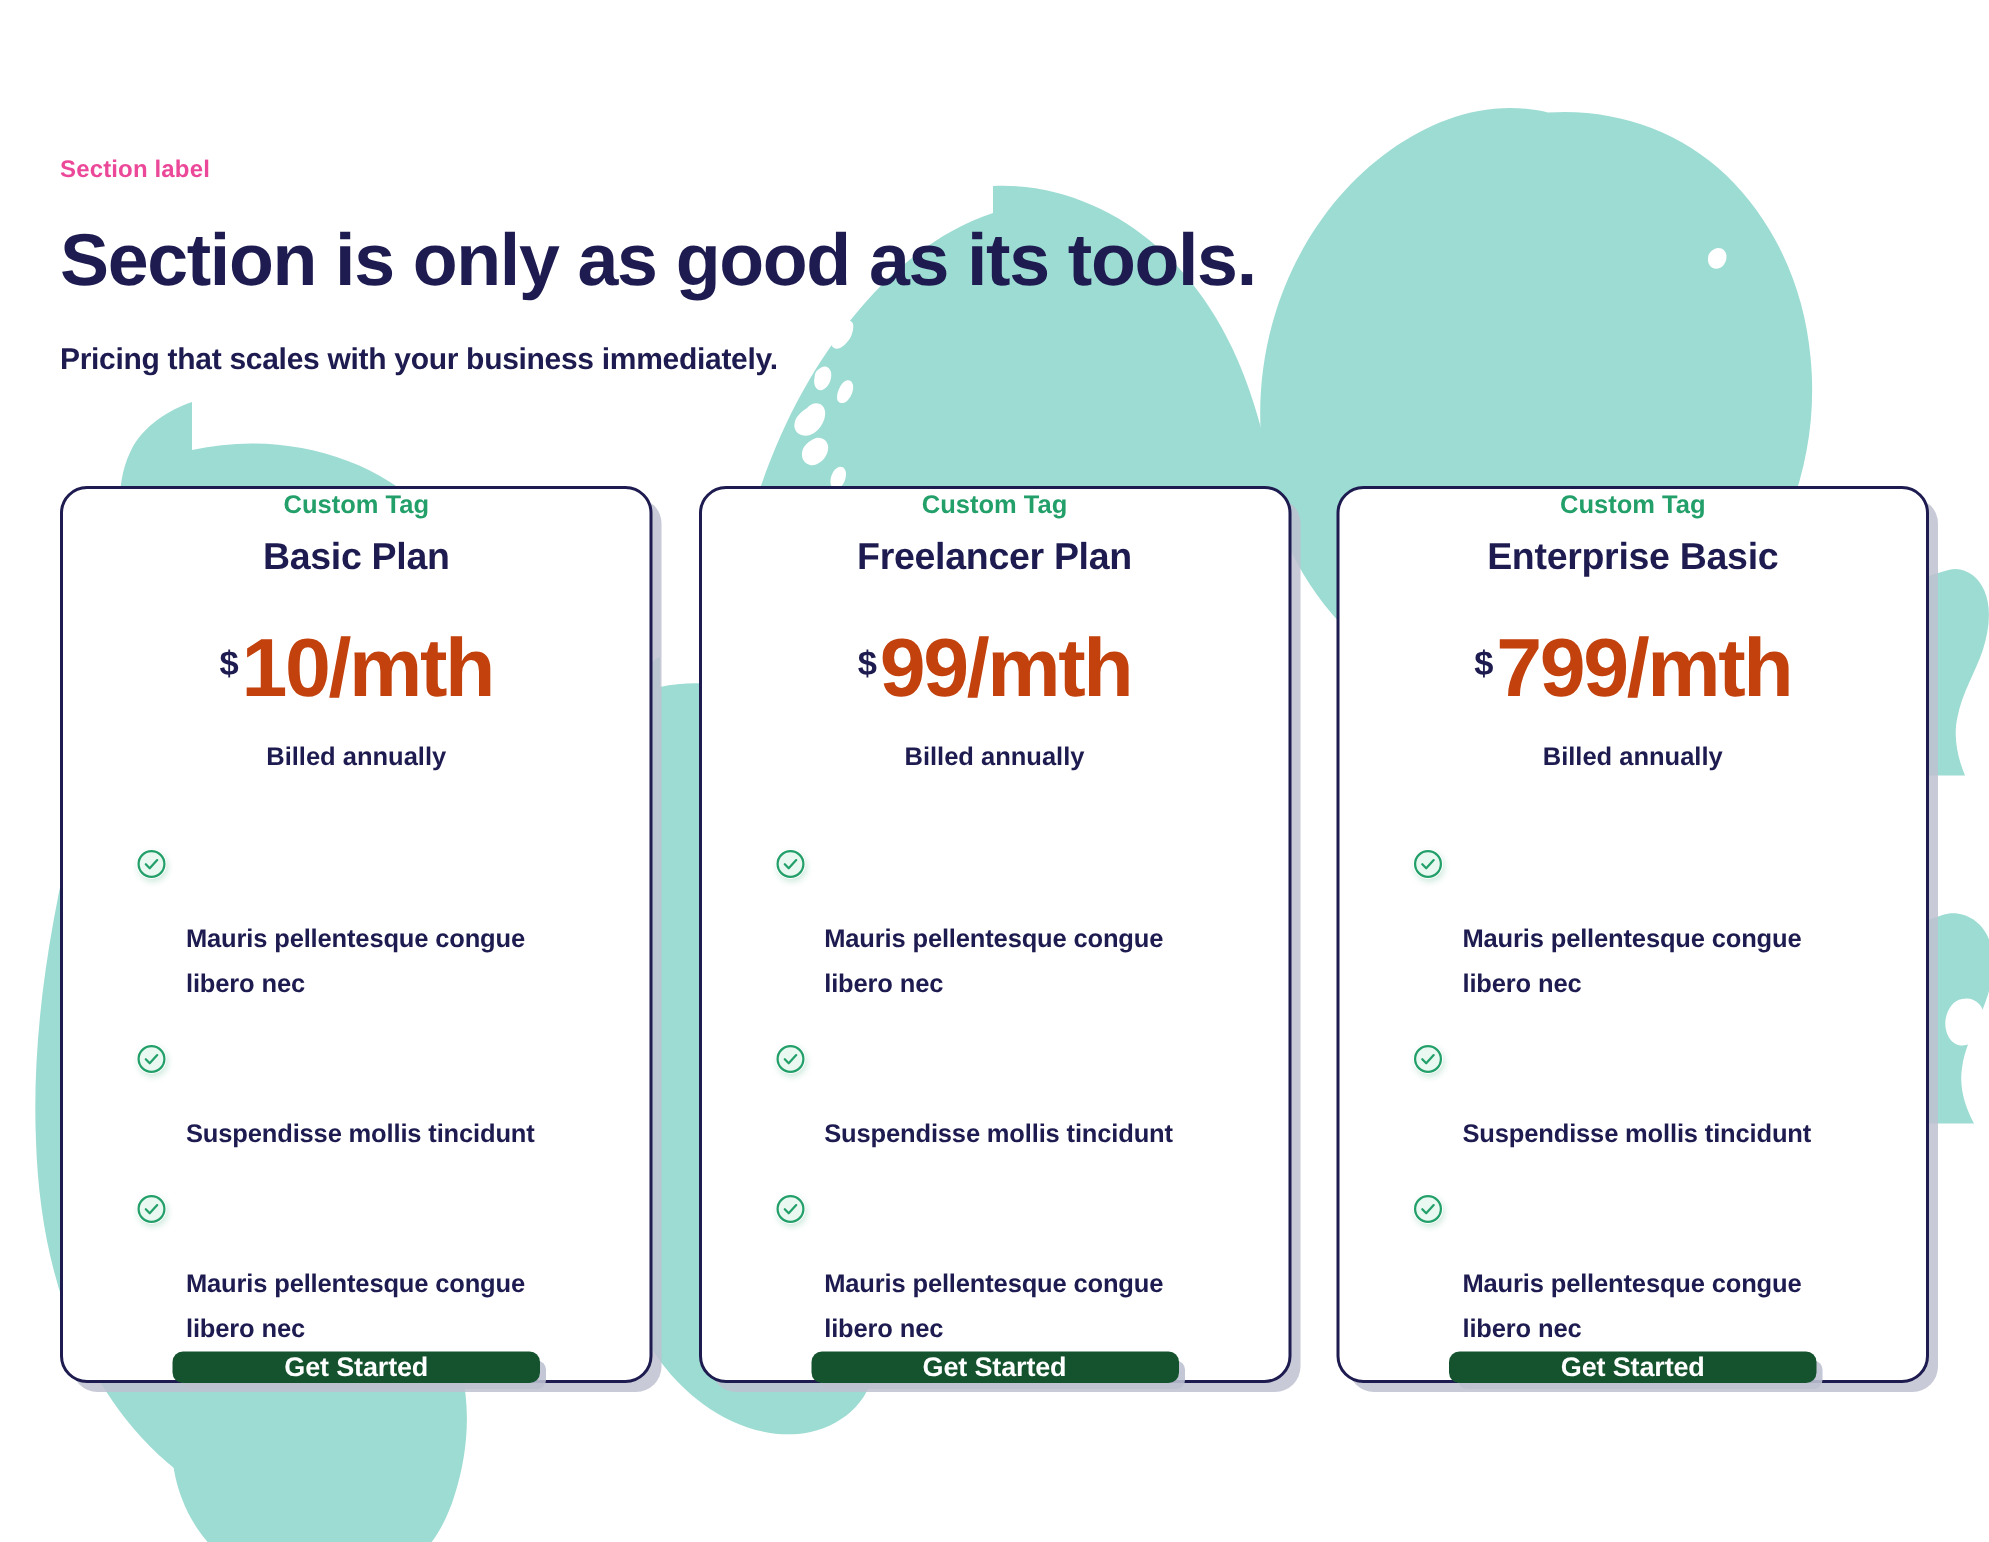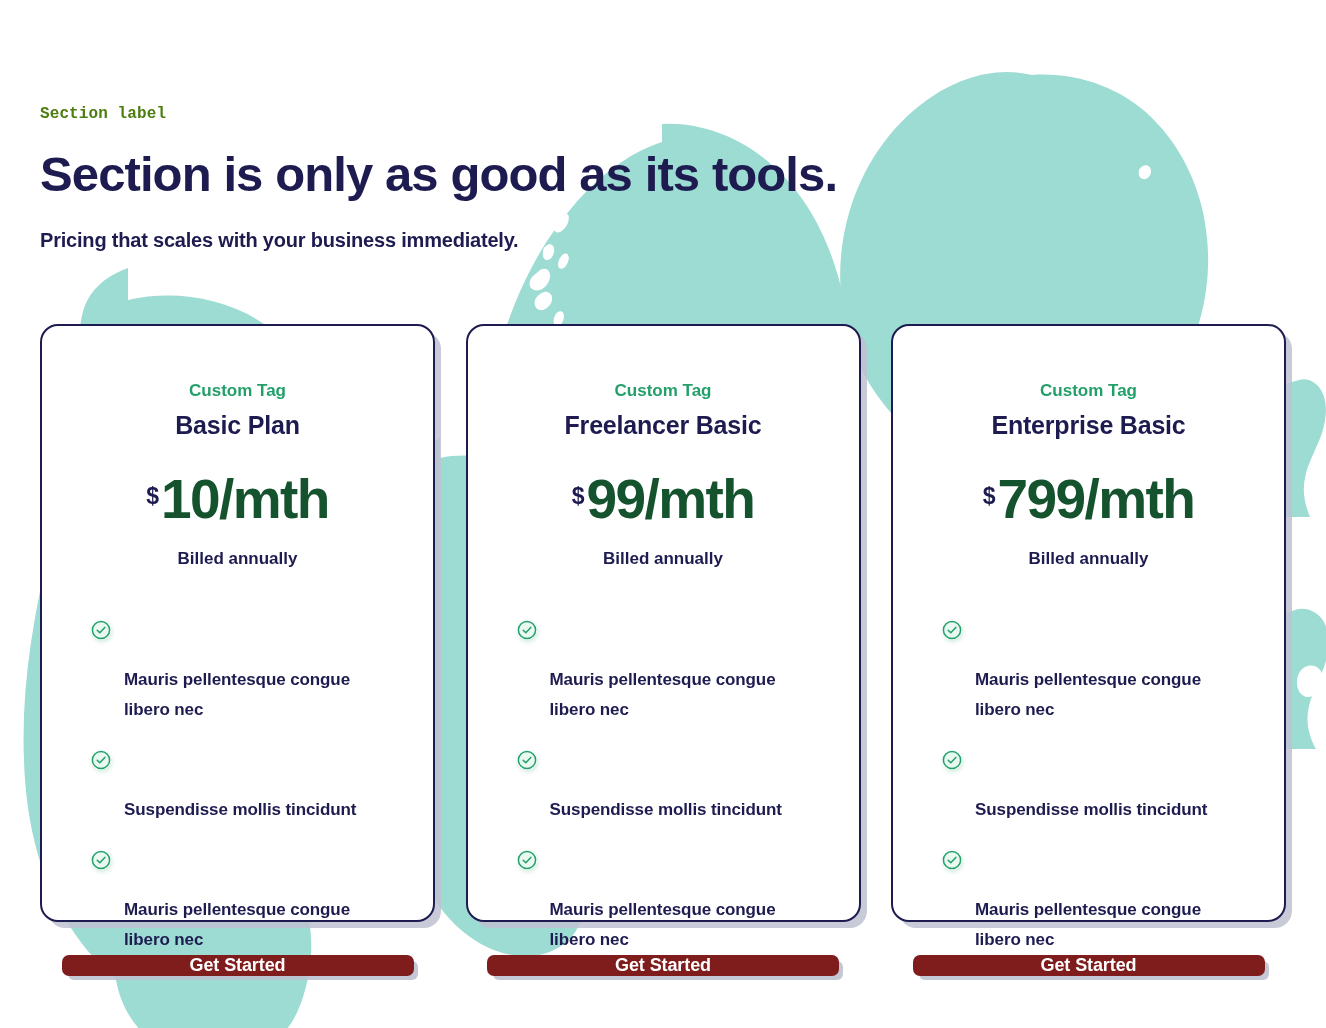--- a/index.html
+++ b/index.html
@@ -30,26 +30,25 @@
   .blob-layer svg { display: block; }
 
   
   .header {
     position: absolute;
     left: 40px;
     top: 104px;
     z-index: 2;
   }
   .section-label {
-    color: #4d7c0f;
+    color: #ec4899;
     font-size: 16px;
     font-weight: bold;
     letter-spacing: 0.1px;
     line-height: 20px;
-    font-family: Liberation Mono, monospace;
   }
   .headline {
     margin-top: 22px;
     color: #1d1b4f;
     font-size: 49px;
     font-weight: bold;
     letter-spacing: -0.9px;
     line-height: 56px;
     white-space: nowrap;
   }
@@ -82,21 +81,20 @@
     border: 2px solid #1d1b4f;
     border-radius: 18px;
     box-shadow: 7px 7px 0 -1px rgba(190,193,208,0.85);
     display: flex;
     flex-direction: column;
     align-items: center;
     padding: 0 30px;
   }
 
   .tag {
-    margin-top: 54px;
     color: #23a06a;
     font-size: 17px;
     font-weight: bold;
     line-height: 22px;
     text-align: center;
   }
   .plan-name {
     margin-top: 8px;
     color: #1d1b4f;
     font-size: 25px;
@@ -115,21 +113,21 @@
   }
   .currency {
     color: #1d1b4f;
     font-size: 23px;
     font-weight: bold;
     line-height: 1;
     margin-top: 14px;
     margin-right: 2px;
   }
   .price {
-    color: #14532d;
+    color: #c2410c;
     font-size: 55px;
     font-weight: bold;
     line-height: 56px;
     letter-spacing: -1.6px;
   }
 
   .billed {
     margin-top: 21px;
     color: #1d1b4f;
     font-size: 17px;
@@ -167,24 +165,24 @@
   .feature-text {
     color: #1d1b4f;
     font-size: 17px;
     font-weight: bold;
     line-height: 30px;
     letter-spacing: -0.1px;
     margin-top: 47px;
   }
 
   .cta {
-    width: 352px;
+    width: 245px;
     height: 62px;
     margin-bottom: 48px;
-    background: #7f1d1d;
+    background: #14532d;
     color: #ffffff;
     border: none;
     border-radius: 7px;
     font-family: "Liberation Sans", sans-serif;
     font-size: 18px;
     font-weight: bold;
     letter-spacing: -0.1px;
     cursor: pointer;
     box-shadow: 5px 5px 0 -1px rgba(190,193,208,0.9);
   }
@@ -265,21 +263,21 @@
               </svg>
           </span>
           <span class="feature-text">Mauris pellentesque congue libero nec</span>
         </li>
       </ul>
       <button class="cta">Get Started</button>
     </div>
 
     <div class="card">
       <div class="tag">Custom Tag</div>
-      <div class="plan-name">Freelancer Basic</div>
+      <div class="plan-name">Freelancer Plan</div>
       <div class="price-row">
         <span class="currency">$</span>
         <span class="price">99/mth</span>
       </div>
       <div class="billed">Billed annually</div>
       <ul class="features">
         <li class="feature">
           <span class="check-icon">
             <svg width="20" height="20" viewBox="0 0 20 20">
                 <circle cx="10" cy="10" r="8.6" fill="#e9f8f1" stroke="#23a06a" stroke-width="1.5"></circle>

